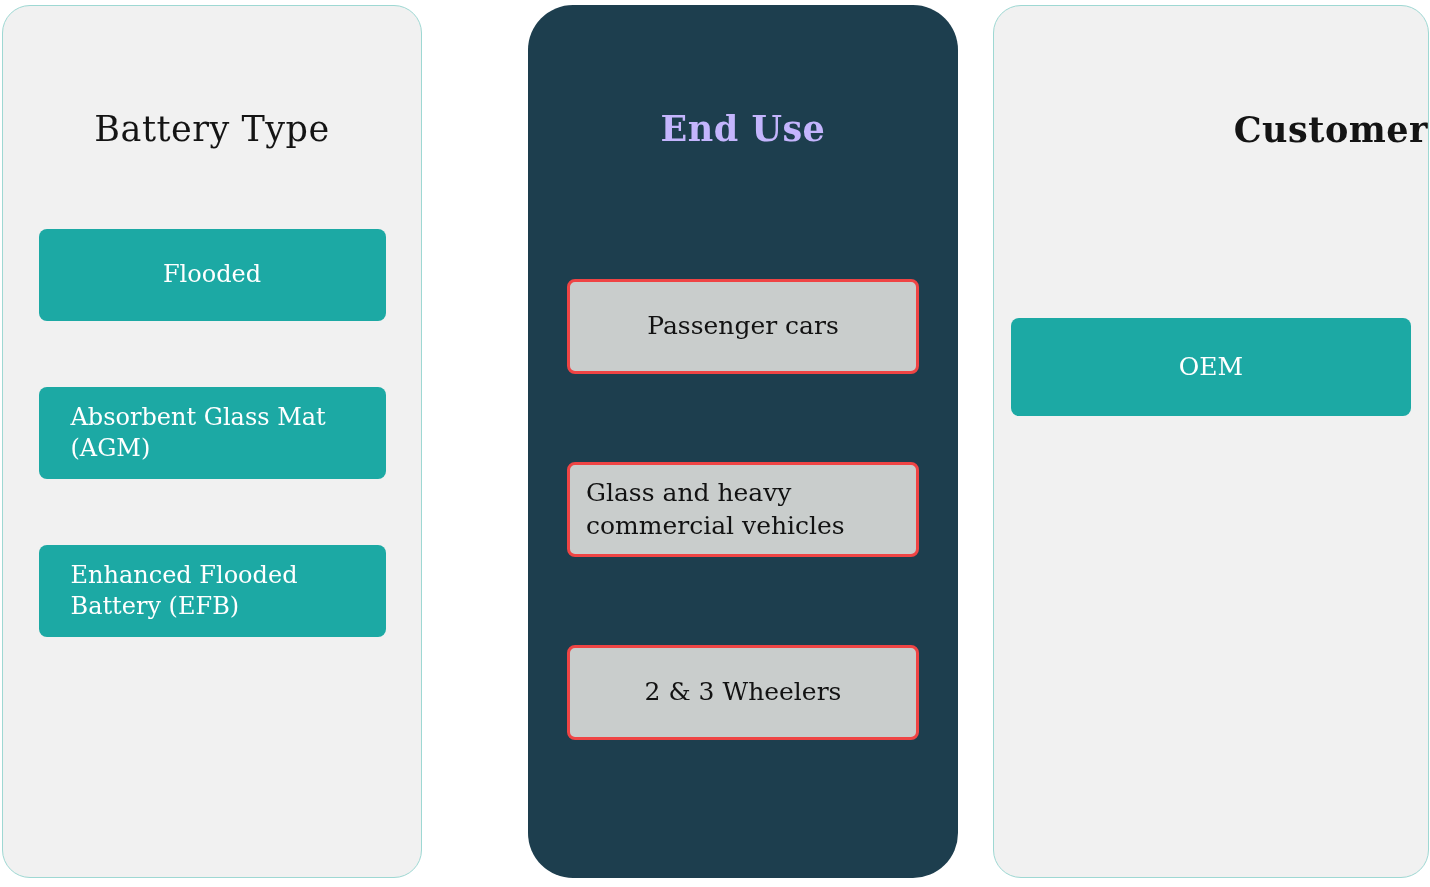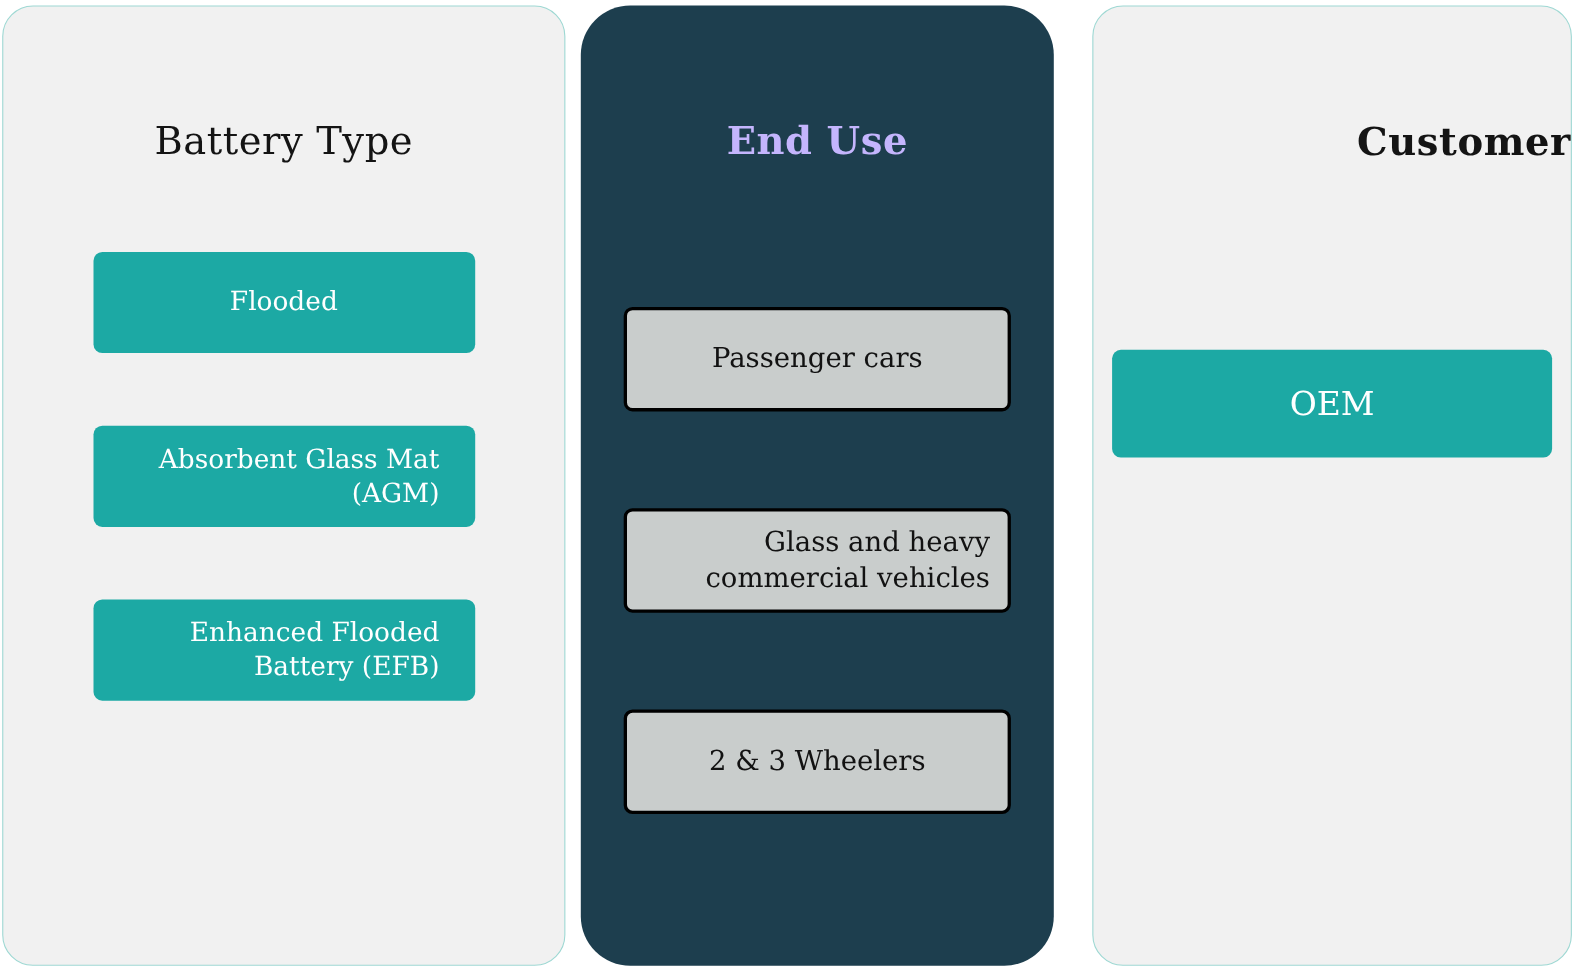--- a/index.html
+++ b/index.html
@@ -22,21 +22,21 @@
   }
   .panel.light {
     background: #f1f1f1;
     border: 1px solid #9ed8d3;
     border-radius: 28px;
   }
   .panel.dark {
     background: #1d3e4e;
     border-radius: 45px;
   }
-  #panel-battery  { left: 2px;   width: 512px; }
+  #panel-battery  { left: 2px;   width: 420px; }
   #panel-enduse   { left: 528px; width: 430px; }
   #panel-customer { left: 993px; width: 436px; }
 
   .title {
     text-align: center;
     margin-top: 103px;
     font-size: 35px;
     color: #141414;
     font-weight: 400;
     letter-spacing: 0.5px;
@@ -50,40 +50,40 @@
     align-items: center;
   }
   #panel-battery  .items { margin-top: 80px;  gap: 66px; }
   #panel-enduse   .items { margin-top: 130px; gap: 88px; }
   #panel-customer .items { margin-top: 168px; gap: 67px; }
 
   .pill {
     display: flex;
     align-items: center;
     justify-content: center;
-    text-align: right;
+    text-align: left;
     border-radius: 8px;
     line-height: 1.3;
   }
   .pill.teal {
     background: #1ca9a4;
     color: #ffffff;
     width: 347px;
     min-height: 92px;
     font-size: 24px;
     padding: 10px 32px;
   }
   #panel-customer .pill.teal {
     width: 400px;
     min-height: 98px;
-    font-size: 30px;
+    font-size: 25px;
   }
   .pill.gray {
     background: #c9cdcc;
-    border: 3px solid #000000;
+    border: 3px solid #ef4444;
     color: #121212;
     width: 352px;
     min-height: 95px;
     font-size: 25px;
     padding: 10px 16px;
   }
 </style>
 </head>
 <body>
 

